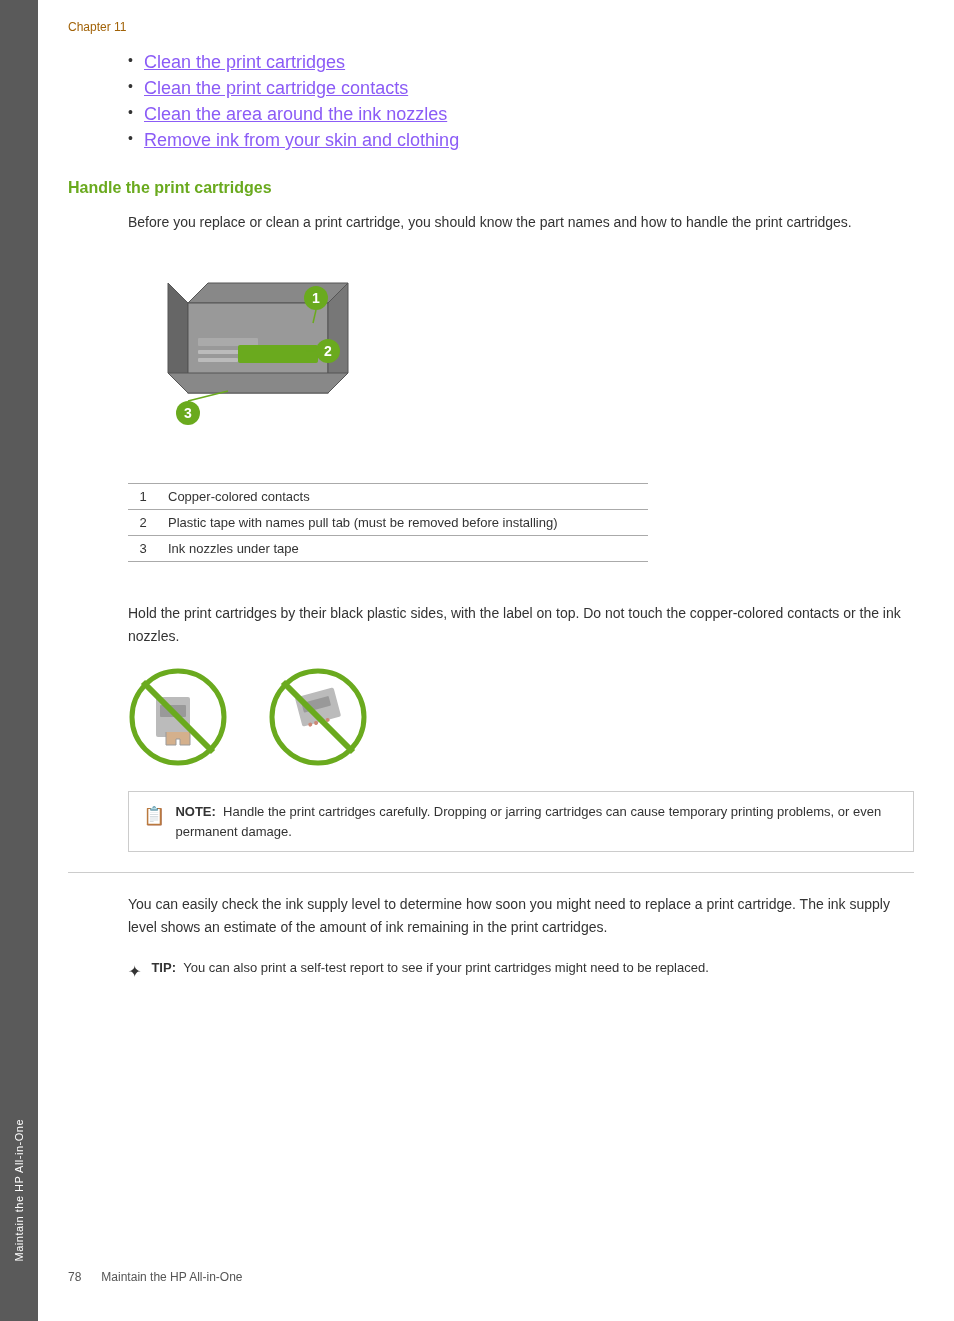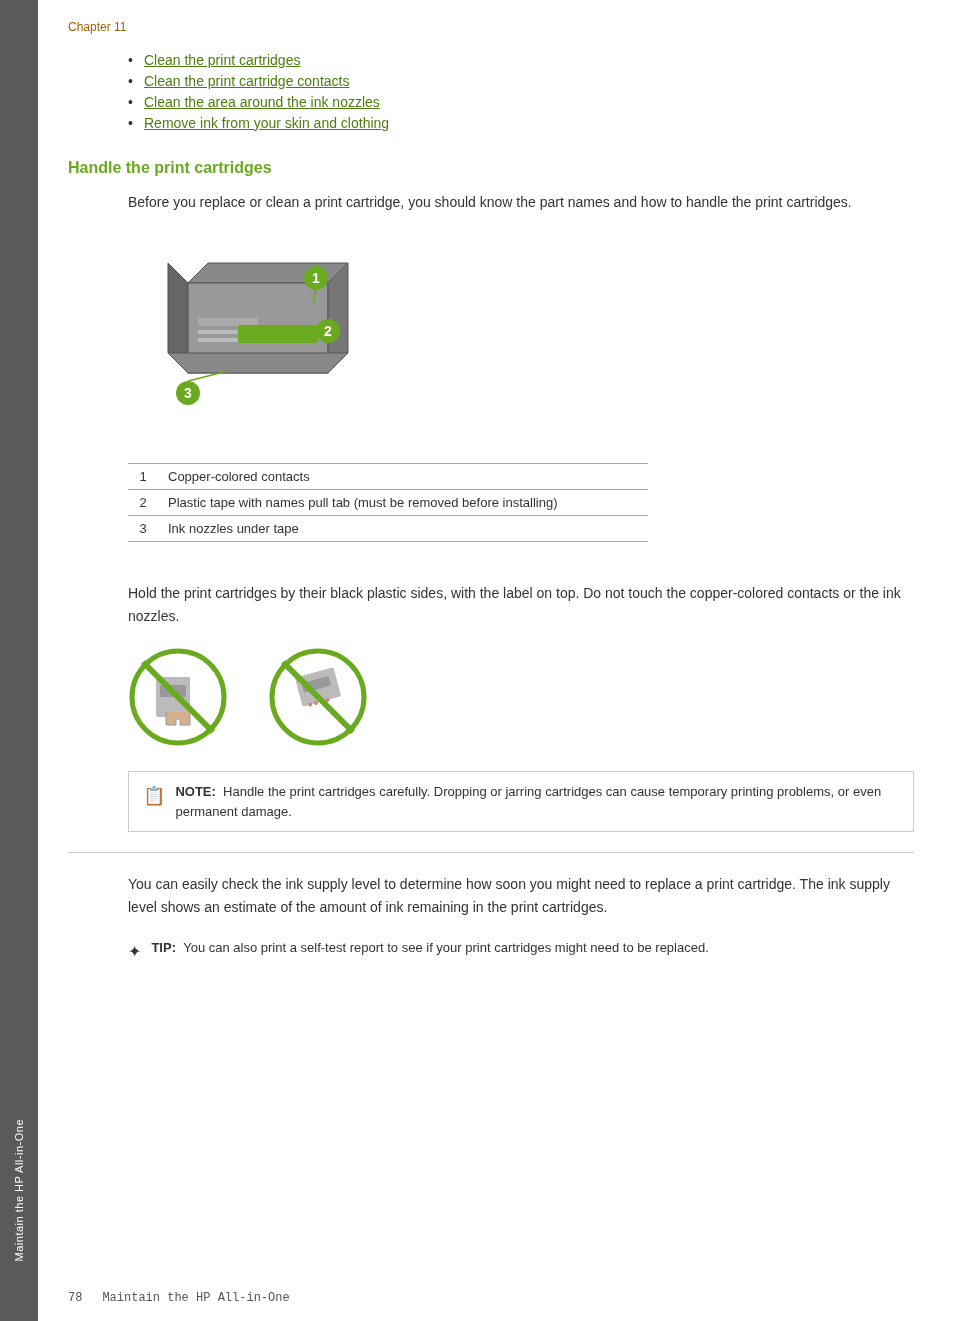--- a/index.html
+++ b/index.html
@@ -64,23 +64,23 @@
     }
 
     .bullet-list li::before {
       content: '•';
       position: absolute;
       left: 0;
       color: #333;
     }
 
     .bullet-list li a {
-      color: #4d7c0f;
+      color: #8b5cf6;
       text-decoration: underline;
-      font-size: 14px;
+      font-size: 18px;
     }
 
     .section-heading {
       color: #6aaa1e;
       font-size: 16px;
       font-weight: bold;
       margin-bottom: 14px;
     }
 
     .section-body {
@@ -182,30 +182,29 @@
     }
 
     .no-touch-icon {
       width: 100px;
       height: 100px;
     }
 
     
     .page-footer {
       position: absolute;
-      bottom: 16px;
+      bottom: 37px;
       left: 30px;
       right: 40px;
       display: flex;
       justify-content: flex-start;
       align-items: center;
       font-size: 12px;
       color: #555;
       border-top: none;
-      font-family: Liberation Mono, monospace;
     }
 
     .footer-page-num {
       font-size: 12px;
       color: #555;
       margin-right: 20px;
     }
 
     .footer-title {
       font-size: 12px;

